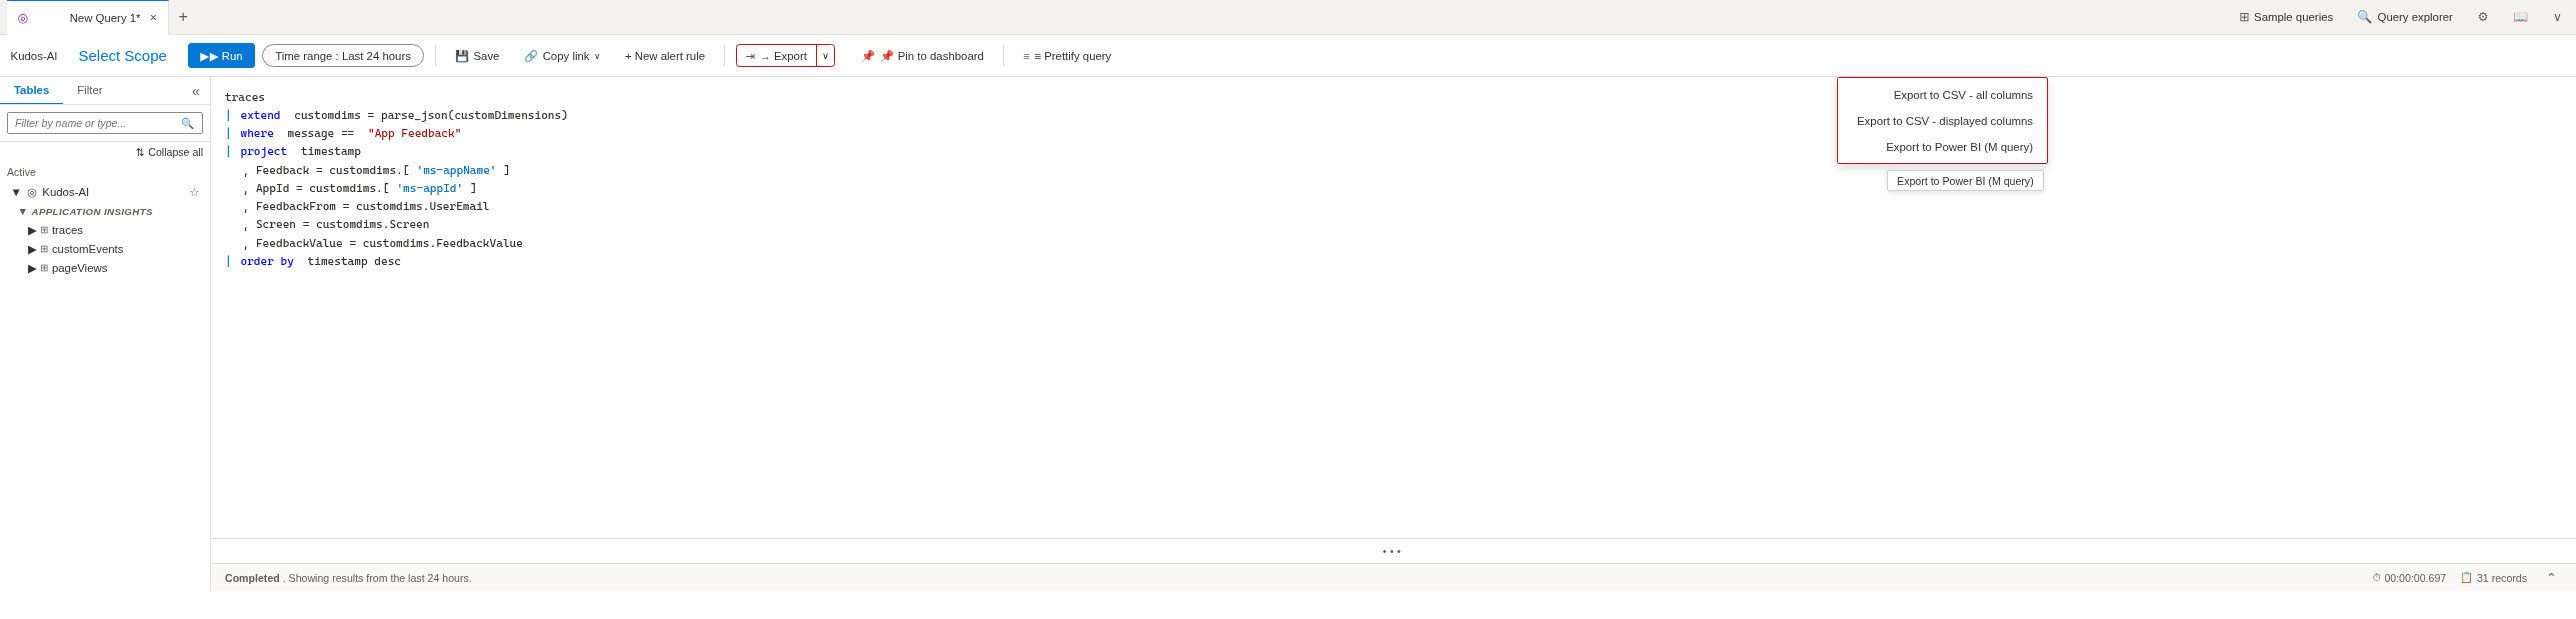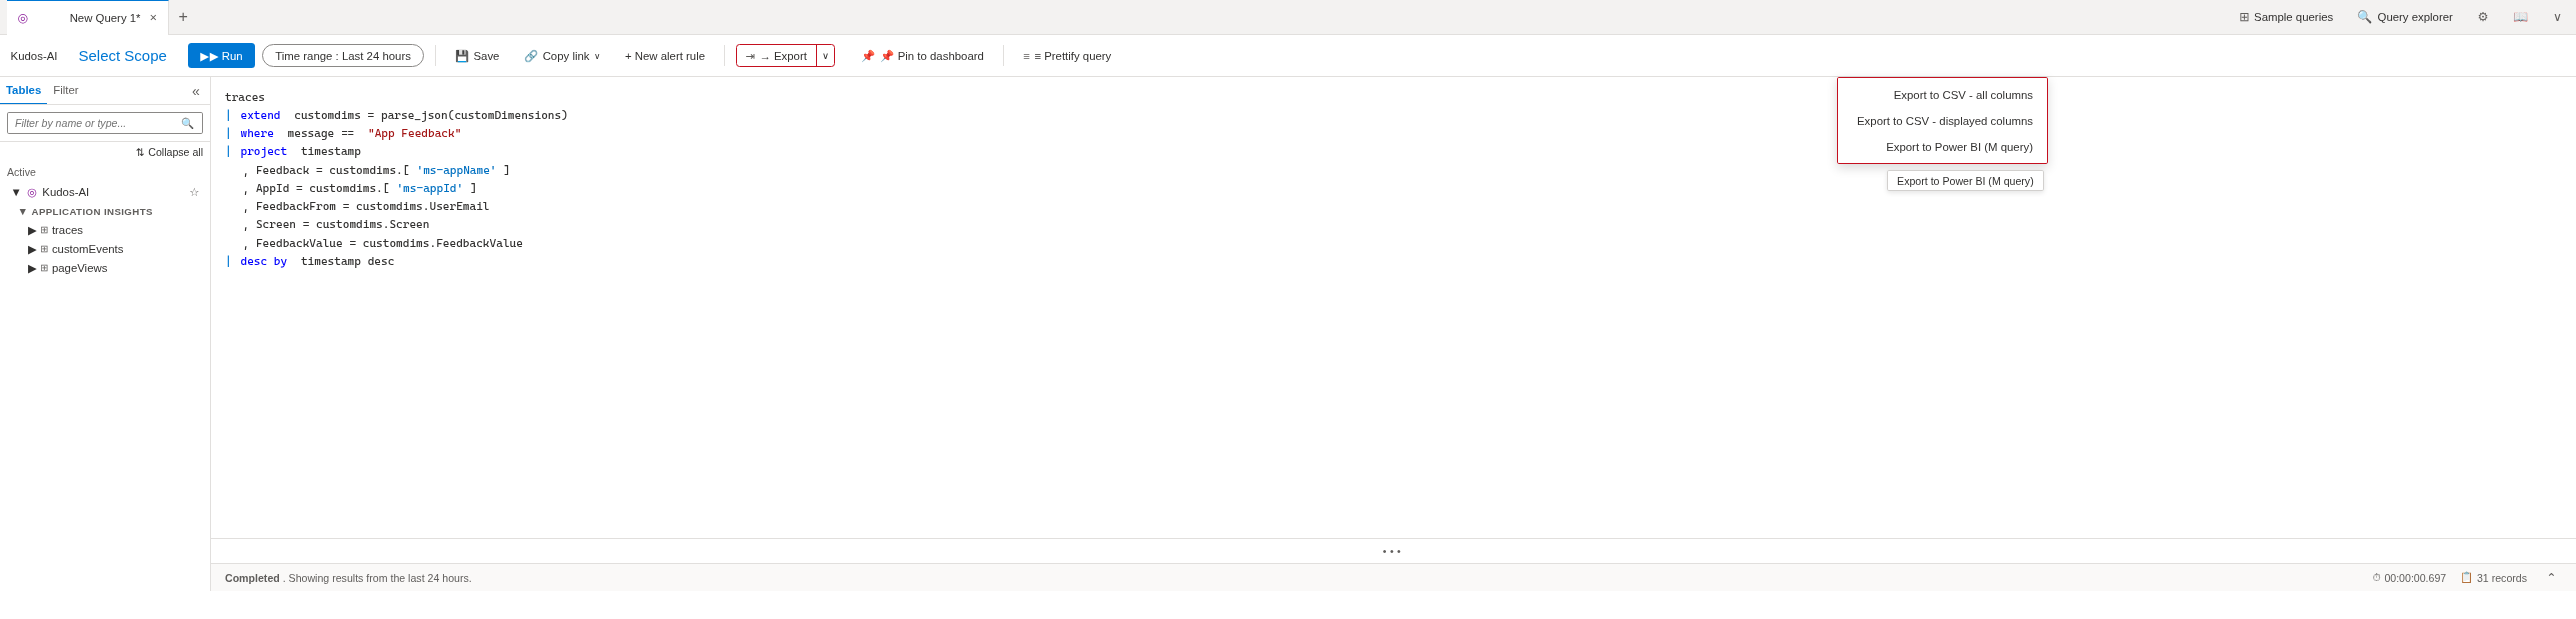--- a/index.html
+++ b/index.html
@@ -161,21 +161,21 @@
       border-right: 0.9px solid #e1dfdd;
       display: flex;
       flex-direction: column;
       background: #fff;
     }
     .sidebar-tabs {
       display: flex;
       border-bottom: 0.9px solid #e1dfdd;
     }
     .sidebar-tab {
-      padding: 7px 6px;
+      padding: 7px 14px;
       font-size: 11.4px;
       cursor: pointer;
       color: #605e5c;
     }
     .sidebar-tab.active {
       color: #0078d4;
       border-bottom: 1.8px solid #0078d4;
       font-weight: 600;
     }
     .sidebar-collapse-btn {
@@ -434,21 +434,21 @@
       <div class="sidebar-section-label">Active</div>
       <div class="workspace-item">
         <span class="expand-icon">▼</span>
         <span class="ws-icon">◎</span>
         <span>Kudos-AI</span>
         <span style="margin-left:auto; color:#605e5c; font-size:11.4px;">☆</span>
       </div>
       <div class="sub-section">
         <div class="section-header">
           <span>▼</span>
-          <span style="font-size:9.7px; letter-spacing:0.4px;">APPLICATION INSIGHTS</span>
+          <span style="font-size:9.7px; letter-spacing:0.4px;font-style:italic;">APPLICATION INSIGHTS</span>
         </div>
         <div class="leaf-item">
           <span class="expand-icon">▶</span>
           <span class="leaf-icon">⊞</span>
           <span>traces</span>
         </div>
         <div class="leaf-item">
           <span class="expand-icon">▶</span>
           <span class="leaf-icon">⊞</span>
           <span>customEvents</span>
@@ -503,21 +503,21 @@
       </div>
       <div class="code-line code-indent">
         <span class="text-normal">, Screen = customdims.Screen</span>
       </div>
       <div class="code-line code-indent">
         <span class="text-normal">, FeedbackValue = customdims.FeedbackValue</span>
       </div>
 
       <div class="code-line">
         <span class="code-pipe">|</span>
-        <span class="kw-blue">desc by</span>
+        <span class="kw-blue">order by</span>
         <span class="text-normal">&nbsp;timestamp desc</span>
       </div>
     </div>
 
     <div class="editor-footer">
       <span style="letter-spacing:3.5px; color:#605e5c;">•••</span>
     </div>
 
     <div class="status-bar">
       <span>

